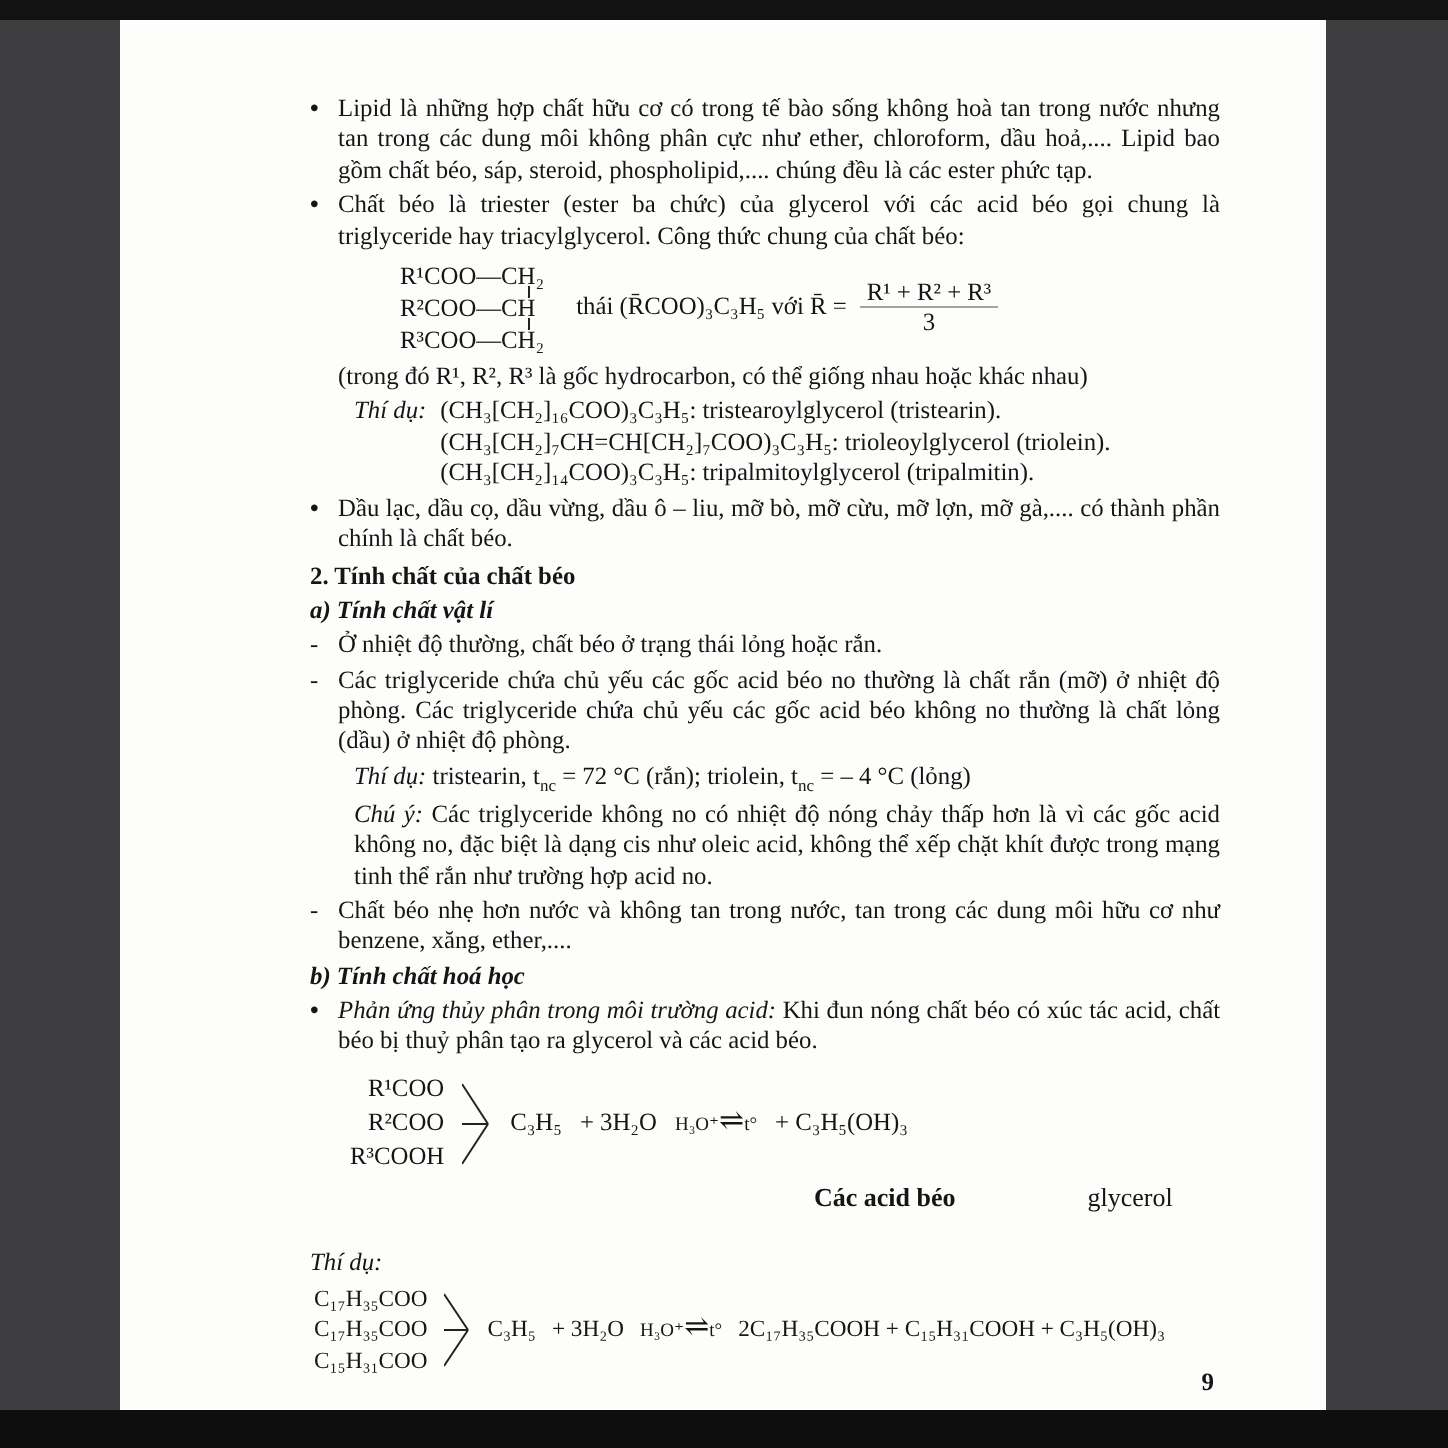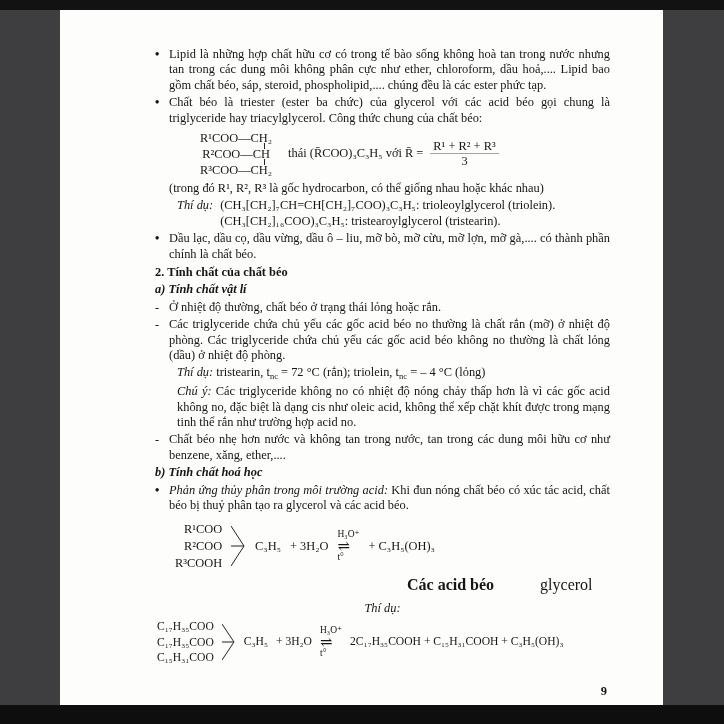--- a/index.html
+++ b/index.html
@@ -8,44 +8,44 @@
   .bar.top{top:0;height:10px;}
   .bar.bottom{bottom:0;height:19px;background:#0e0e0e;}
   .page{position:absolute;left:60px;right:61px;top:10px;bottom:19px;background:#fdfdfb;}
   .content{position:absolute;inset:0;padding:37px 53px 0 95px;
     font-family:"Liberation Serif","DejaVu Serif","DejaVu Sans",serif;
     font-size:12.4px;line-height:1.24;color:#151515;}
   .li{display:flex;margin:0 0 2px 0;}
   .marker{flex:none;width:14px;}
   .li.bullet .marker{font-weight:bold;}
   .body{flex:1;text-align:justify;}
-  .it{font-style:italic;text-align:center;}
+  .it{font-style:italic;}
   .bd{font-weight:bold;}
   .h2{font-weight:bold;margin:3px 0 2px;}
   .hsub{font-weight:bold;font-style:italic;margin:0 0 2px;}
   .ind{margin-left:14px;margin-bottom:2px;}
   .ind2{margin-left:22px;margin-bottom:2px;}
   .just{text-align:justify;}
-  .formula1{display:flex;align-items:center;gap:16px;margin:4px 0 3px 45px;text-align:center;}
+  .formula1{display:flex;align-items:center;gap:16px;margin:4px 0 3px 45px;}
   .fcol{position:relative;line-height:16px;}
   .bond{position:absolute;width:1px;height:6px;background:#222;left:64px;}
   .bond.b1{top:13px}.bond.b2{top:29px}
   .fright{display:flex;align-items:center;gap:7px;}
   .frac{display:inline-flex;flex-direction:column;align-items:center;line-height:1.15;}
   .frac .num{border-bottom:1px solid #a3a3a3;padding:0 3px;}
   .thidu{display:flex;gap:7px;margin:0 0 2px 22px;}
   .tlines{line-height:15.5px;}
   .eq{display:flex;align-items:center;gap:9px;margin:6px 0 0 20px;}
   .stack{line-height:17px;}
   .stack.r{text-align:right;}
-  .rxn{display:inline-flex;flex-direction:column;align-items:flex-start;font-size:9.5px;line-height:1.05;}
+  .rxn{display:inline-flex;flex-direction:row;align-items:flex-end;font-size:9.5px;line-height:1.05;}
   .rxn .arr{font-size:15px;line-height:.9;}
   .brace{flex:none;}
   .brace line{stroke:#222;stroke-width:1;}
-  .eqlabels{display:flex;gap:46px;margin:2px 0 6px 252px;font-size:16px;}
+  .eqlabels{display:flex;gap:66px;margin:2px 0 17px 252px;font-size:13px;}
   .eq2{font-size:11.6px;margin:2px 0 0 2px;gap:8px;}
   .eq2 .stack{line-height:15.5px;}
   .pagenum{position:absolute;right:56px;bottom:6px;font-weight:bold;font-size:12.5px;}
   sub{font-size:8.5px;}
 </style>
 </head>
 <body>
 
 <div class="frame">
   <div class="bar top"></div>
@@ -78,22 +78,23 @@
             <span class="den">3</span>
           </span>
         </div>
       </div>
 
       <div class="ind">(trong đó R¹, R², R³ là gốc hydrocarbon, có thể giống nhau hoặc khác nhau)</div>
 
       <div class="thidu">
         <span class="it">Thí dụ:</span>
         <div class="tlines">
+          <div>(CH₃[CH₂]₁₆COO)₃C₃H₅: tristearoylglycerol (tristearin).</div>
           <div>(CH₃[CH₂]₇CH=CH[CH₂]₇COO)₃C₃H₅: trioleoylglycerol (triolein).</div>
-          <div>(CH₃[CH₂]₁₆COO)₃C₃H₅: tristearoylglycerol (tristearin).</div>
+          <div>(CH₃[CH₂]₁₄COO)₃C₃H₅: tripalmitoylglycerol (tripalmitin).</div>
         </div>
       </div>
 
       <div class="li bullet">
         <span class="marker">•</span>
         <div class="body">Dầu lạc, dầu cọ, dầu vừng, dầu ô – liu, mỡ bò, mỡ cừu, mỡ lợn, mỡ gà,.... có thành phần chính là chất béo.</div>
       </div>
 
       <div class="h2">2. Tính chất của chất béo</div>
       <div class="hsub">a) Tính chất vật lí</div>

